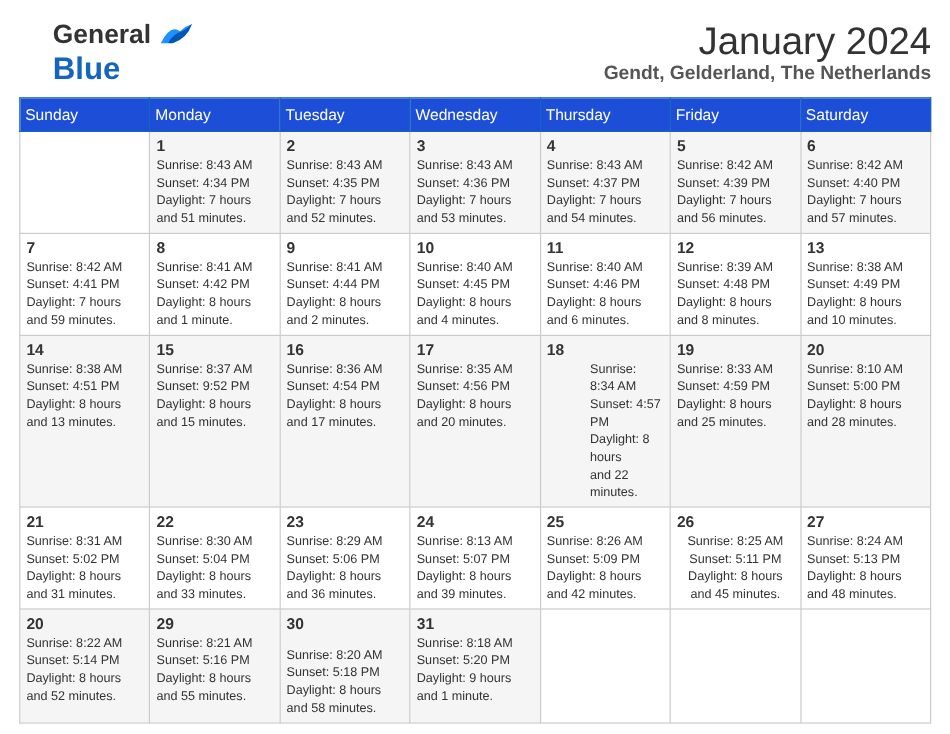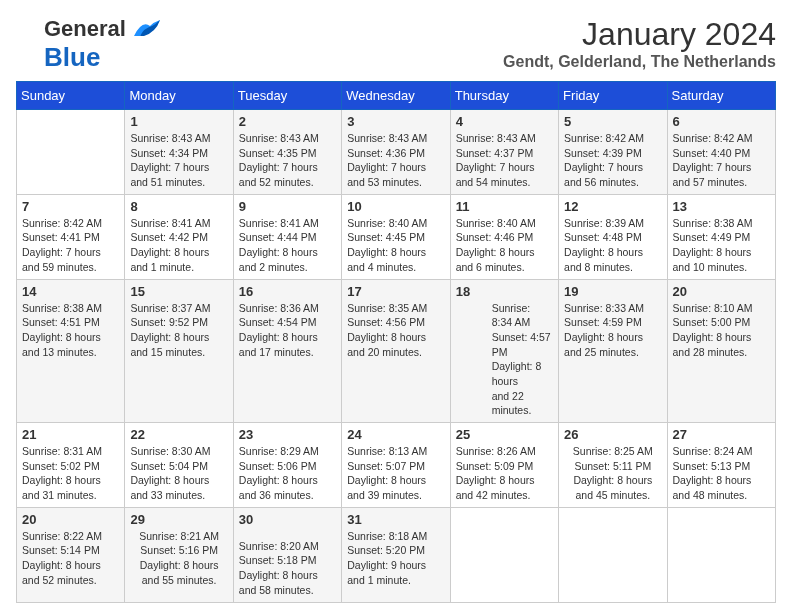--- a/index.html
+++ b/index.html
@@ -319,21 +319,21 @@
       <tr>
         <td>
           <span class="day-num">20</span>
           <div class="cell-text" style="white-space: pre-line;">Sunrise: 8:22 AM
 Sunset: 5:14 PM
 Daylight: 8 hours
 and 52 minutes.</div>
         </td>
         <td>
           <span class="day-num">29</span>
-          <div class="cell-text" style="white-space: pre-line; text-align: center;">Sunrise: 8:21 AM
+          <div class="cell-text" style="white-space: pre-line;">Sunrise: 8:21 AM
 Sunset: 5:16 PM
 Daylight: 8 hours
 and 55 minutes.</div>
         </td>
         <td>
           <span class="day-num">30</span>
           <div class="cell-text" style="white-space: pre-line; margin-top: 12px;">Sunrise: 8:20 AM
 Sunset: 5:18 PM
 Daylight: 8 hours
 and 58 minutes.</div>

